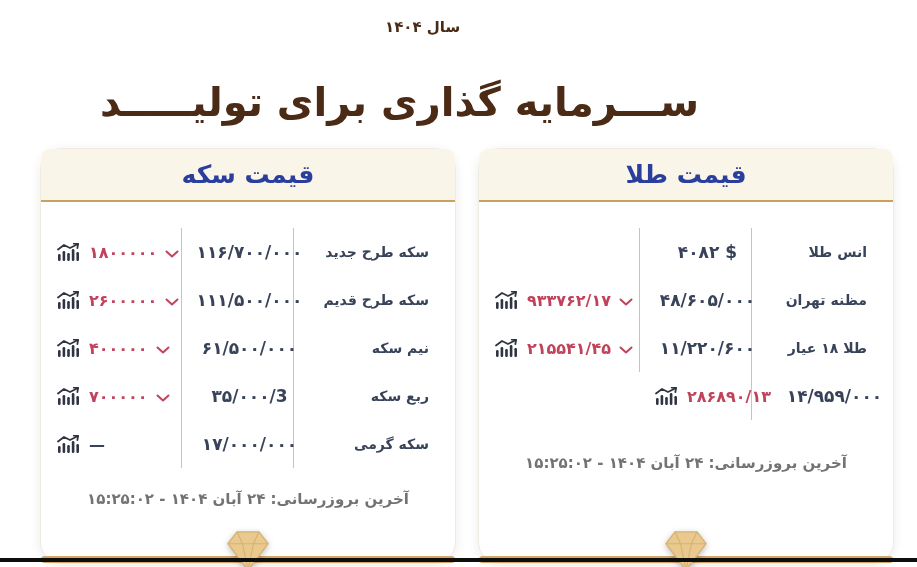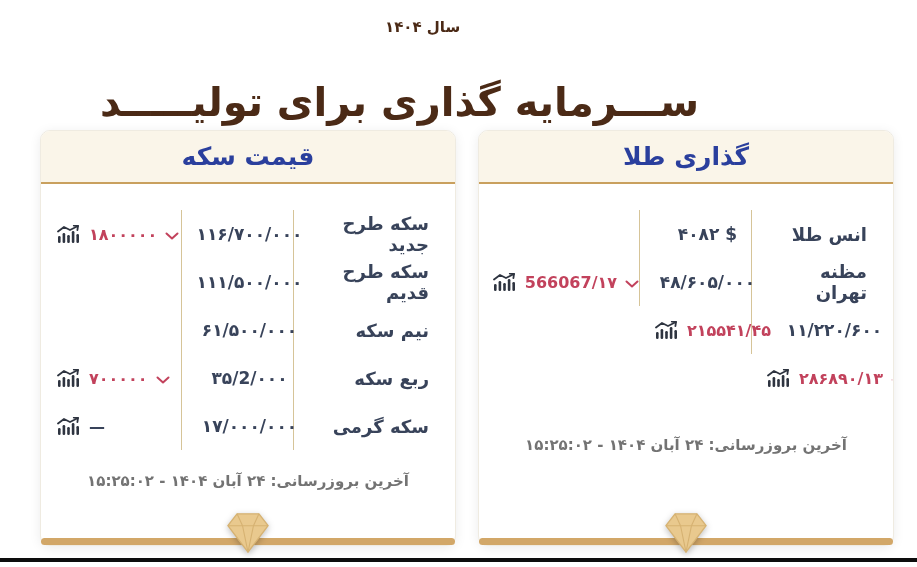--- a/index.html
+++ b/index.html
@@ -29,25 +29,25 @@
     color: #4b2a16;
     direction: rtl;
     letter-spacing: 1px;
     font-family: "DejaVu Serif", "DejaVu Sans", serif;
     margin-top: 40px;
   }
 
   
   .card {
     position: absolute;
-    top: 130px;
+    top: 148px;
     width: 416px; height: 416px;
     background: #ffffff;
     border: 1px solid #efebe1;
-    border-radius: 10px;
+    border-radius: 22px;
     box-shadow: 0 2px 12px rgba(0,0,0,0.08);
   }
   .coin-card { left: 40px; }
   .gold-card { left: 478px; }
 
   .card-header {
     height: 53px;
     background: #faf5e9;
     border-bottom: 2px solid #c9a05e;
     border-radius: 9px 9px 0 0;
@@ -61,21 +61,21 @@
   }
 
   .rows { direction: rtl; margin-top: 26px; }
   .row { display: grid; height: 48px; align-items: stretch; }
   .coin-card .row { grid-template-columns: 162px 112px 1fr; }
   .gold-card .row { grid-template-columns: 142px 112px 1fr; }
 
   .cell { display: flex; align-items: center; padding-left: 24px; }
   .cell.label {
     padding-right: 26px;
-    font-size: 18px; font-weight: bold;
+    font-size: 14px; font-weight: bold;
     color: #38435a;
     border-left: 1px solid #d6c498;
   }
   .cell.value {
     direction: ltr;
     justify-content: center;
     font-size: 17px; font-weight: bold;
     color: #38435a;
     border-left: 1px solid #d6c498;
   }
@@ -169,30 +169,48 @@
           <span class="chg-num">۱۸۰۰۰۰۰</span>
           <svg class="chev" width="14" height="8">
               <use href="#sym-chevron"></use>
             </svg>
         </div>
       </div>
 
       <div class="row">
         <div class="cell label">سکه طرح قدیم</div>
         <div class="cell value">۱۱۱/۵۰۰/۰۰۰</div>
+        <div class="cell change">
+          <svg class="ticon" width="24" height="18">
+              <use href="#sym-trend"></use>
+            </svg>
+          <span class="chg-num">۲۶۰۰۰۰۰</span>
+          <svg class="chev" width="14" height="8">
+              <use href="#sym-chevron"></use>
+            </svg>
+        </div>
       </div>
 
       <div class="row">
         <div class="cell label">نیم سکه</div>
         <div class="cell value">۶۱/۵۰۰/۰۰۰</div>
+        <div class="cell change">
+          <svg class="ticon" width="24" height="18">
+              <use href="#sym-trend"></use>
+            </svg>
+          <span class="chg-num">۴۰۰۰۰۰</span>
+          <svg class="chev" width="14" height="8">
+              <use href="#sym-chevron"></use>
+            </svg>
+        </div>
       </div>
 
       <div class="row">
         <div class="cell label">ربع سکه</div>
-        <div class="cell value">۳۵/2/۰۰۰</div>
+        <div class="cell value">۳۵/۰۰۰/3</div>
         <div class="cell change">
           <svg class="ticon" width="24" height="18">
               <use href="#sym-trend"></use>
             </svg>
           <span class="chg-num">۷۰۰۰۰۰</span>
           <svg class="chev" width="14" height="8">
               <use href="#sym-chevron"></use>
             </svg>
         </div>
       </div>
@@ -214,58 +232,60 @@
     <div class="update">آخرین بروزرسانی: ۲۴ آبان ۱۴۰۴ - ۱۵:۲۵:۰۲</div>
 
     <div class="bottom-bar"></div>
     <svg class="diamond" width="44" height="42">
         <use href="#sym-diamond"></use>
       </svg>
   </section>
 
   <section class="card gold-card">
     <header class="card-header">
-      <h2 class="card-title">گذاری طلا</h2>
+      <h2 class="card-title">قیمت طلا</h2>
     </header>
 
     <div class="rows">
 
       <div class="row">
         <div class="cell label">انس طلا</div>
         <div class="cell value">۴۰۸۲ $</div>
       </div>
 
       <div class="row">
         <div class="cell label">مظنه تهران</div>
         <div class="cell value">۴۸/۶۰۵/۰۰۰</div>
         <div class="cell change">
           <svg class="ticon" width="24" height="18">
               <use href="#sym-trend"></use>
             </svg>
-          <span class="chg-num">566067/۱۷</span>
-          <svg class="chev" width="14" height="8">
-              <use href="#sym-chevron"></use>
-            </svg>
-        </div>
-      </div>
-
-      <div class="row">
+          <span class="chg-num">۹۳۳۷۶۲/۱۷</span>
+          <svg class="chev" width="14" height="8">
+              <use href="#sym-chevron"></use>
+            </svg>
+        </div>
+      </div>
+
+      <div class="row">
+        <div class="cell label">طلا ۱۸ عیار</div>
         <div class="cell value">۱۱/۲۲۰/۶۰۰</div>
         <div class="cell change">
           <svg class="ticon" width="24" height="18">
               <use href="#sym-trend"></use>
             </svg>
           <span class="chg-num">۲۱۵۵۴۱/۴۵</span>
           <svg class="chev" width="14" height="8">
               <use href="#sym-chevron"></use>
             </svg>
         </div>
       </div>
 
       <div class="row">
+        <div class="cell value">۱۴/۹۵۹/۰۰۰</div>
         <div class="cell change">
           <svg class="ticon" width="24" height="18">
               <use href="#sym-trend"></use>
             </svg>
           <span class="chg-num">۲۸۶۸۹۰/۱۳</span>
           <svg class="chev" width="14" height="8">
               <use href="#sym-chevron"></use>
             </svg>
         </div>
       </div>

